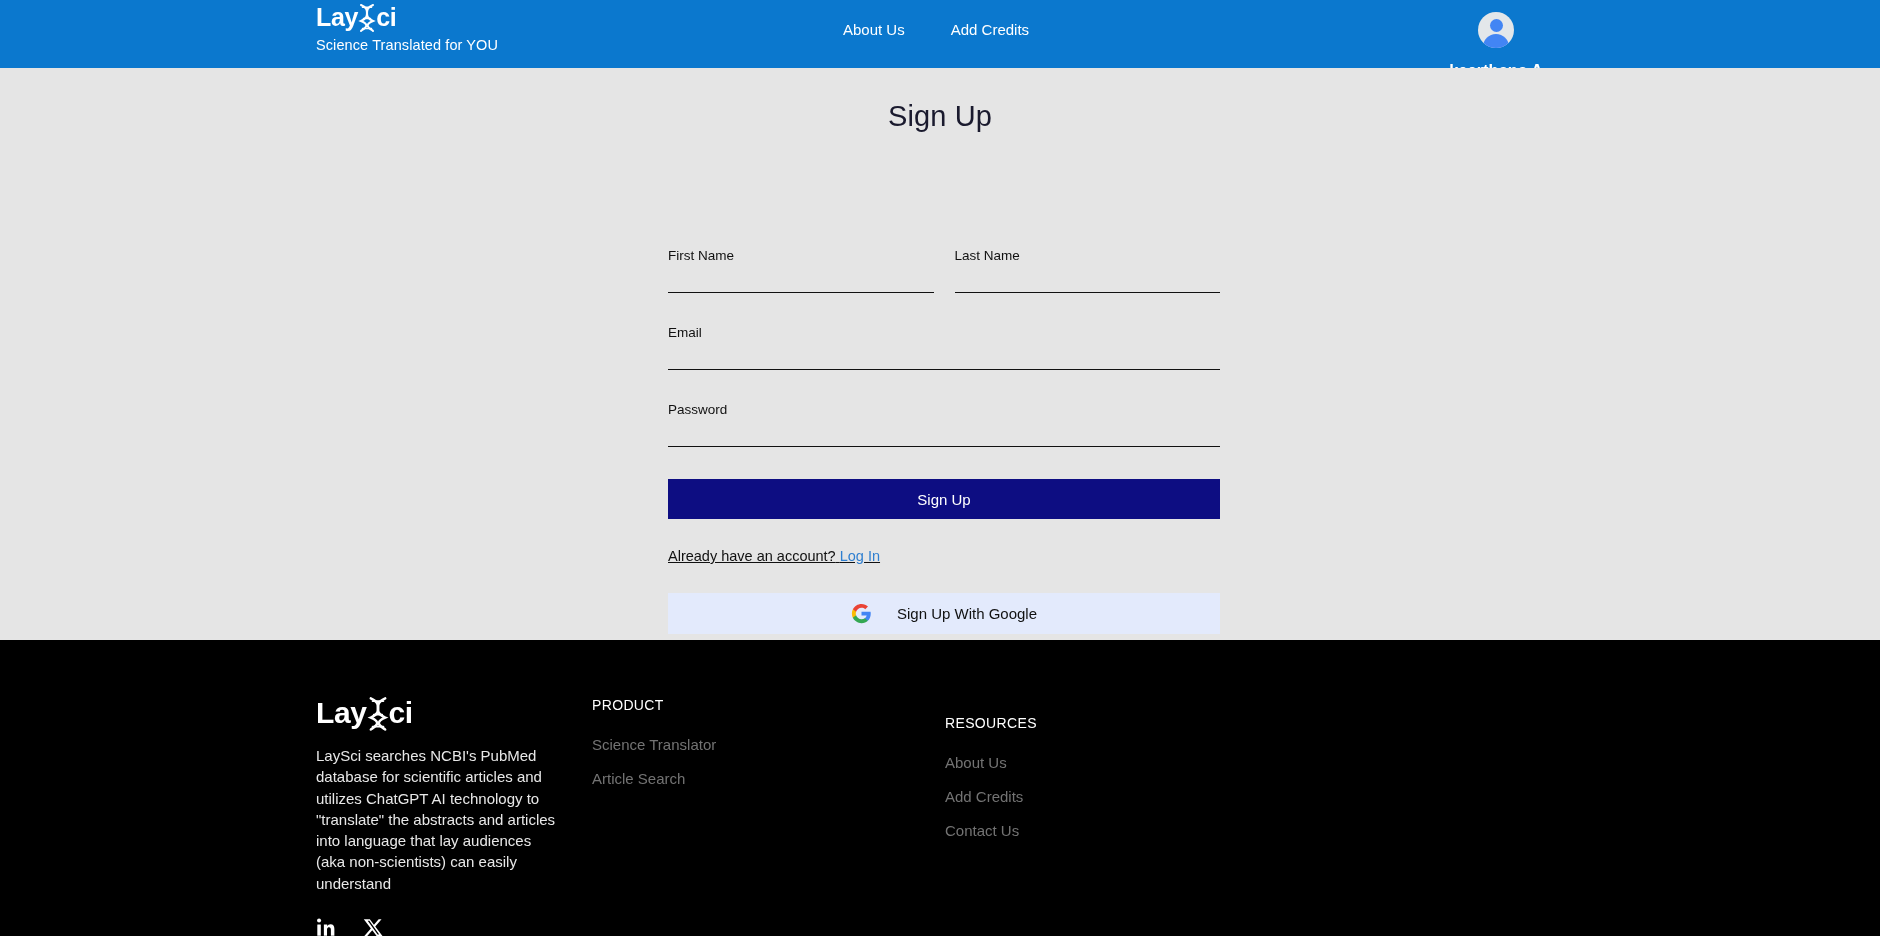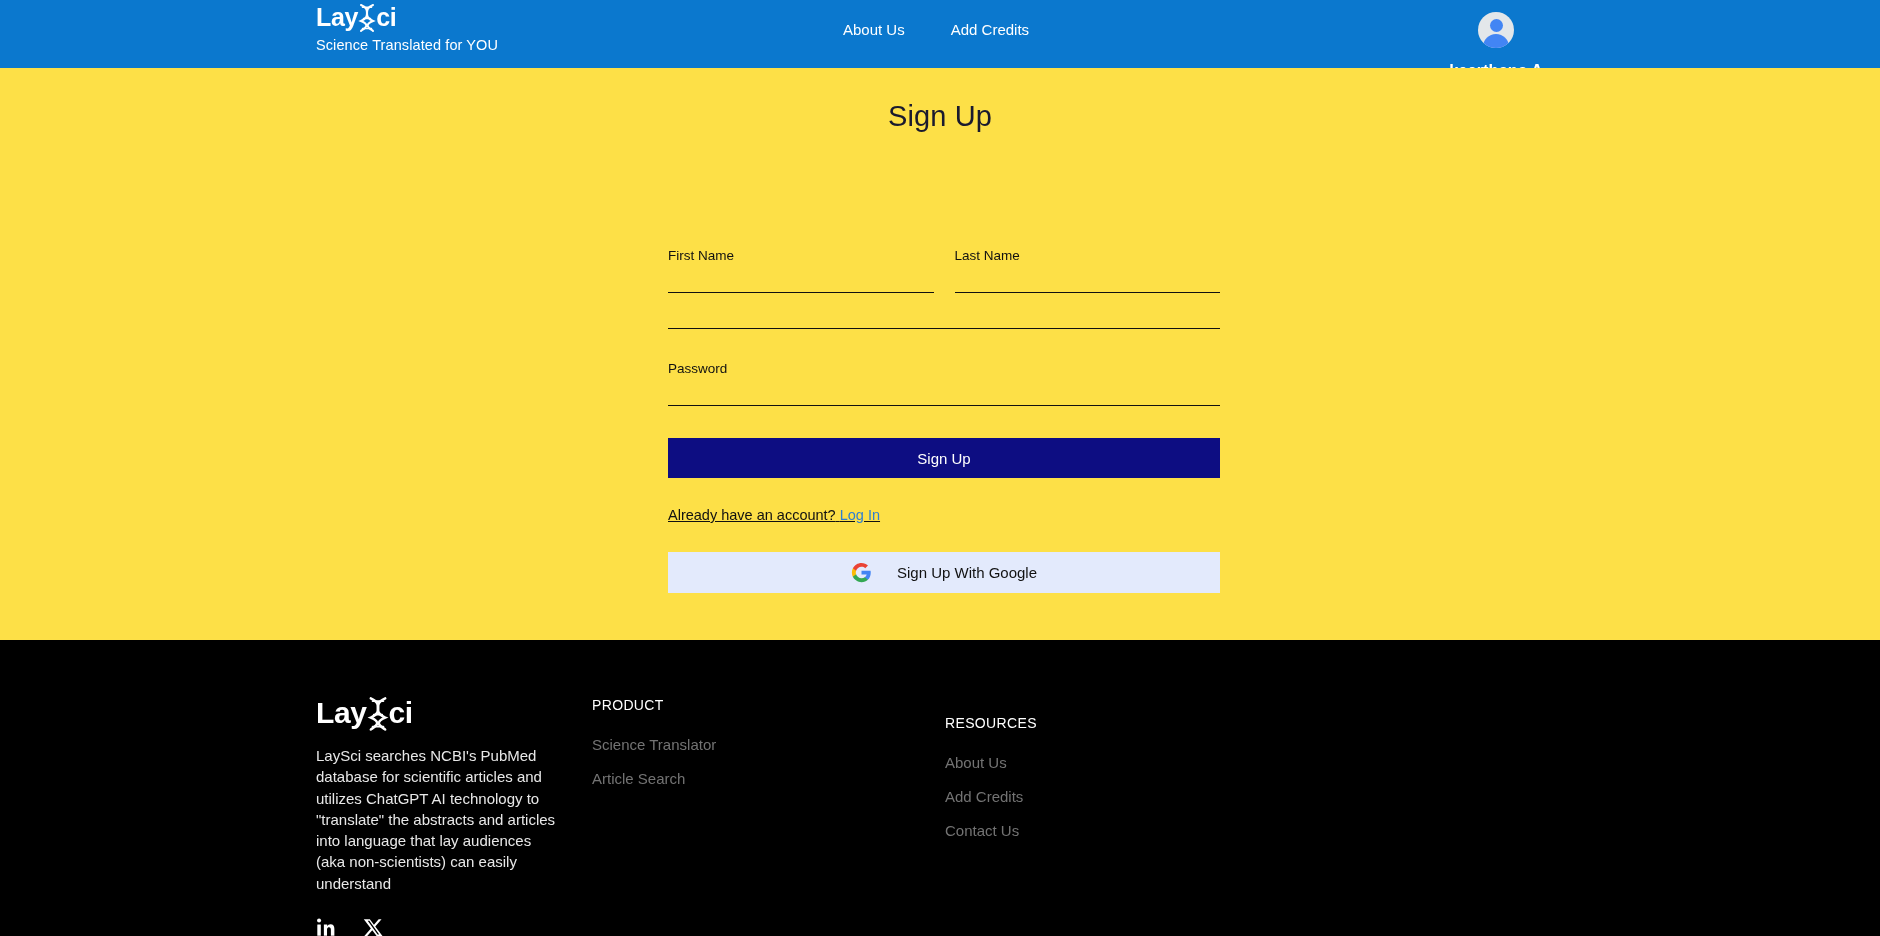--- a/index.html
+++ b/index.html
@@ -114,21 +114,21 @@
   .kebab i {
     width: 3px; height: 3px;
     border-radius: 50%;
     background: #ffffff;
     display: block;
   }
 
   
   .main {
     height: 572px;
-    background: #fde047;
+    background: #e5e5e5;
     position: relative;
   }
   .page-title {
     text-align: center;
     font-size: 29px;
     color: #1a1a2e;
     font-weight: normal;
     padding-top: 32px;
     letter-spacing: 0.1px;
   }
@@ -325,20 +325,21 @@
         <div class="line"></div>
       </div>
       <div class="field">
         <label>Last Name</label>
         <input type="text" placeholder="" style="">
         <div class="line"></div>
       </div>
     </div>
 
     <div class="field full">
+      <label>Email</label>
       <input type="email" placeholder="" style="">
       <div class="line"></div>
     </div>
 
     <div class="field full">
       <label>Password</label>
       <input type="password" placeholder="" style="">
       <div class="line"></div>
     </div>
 

